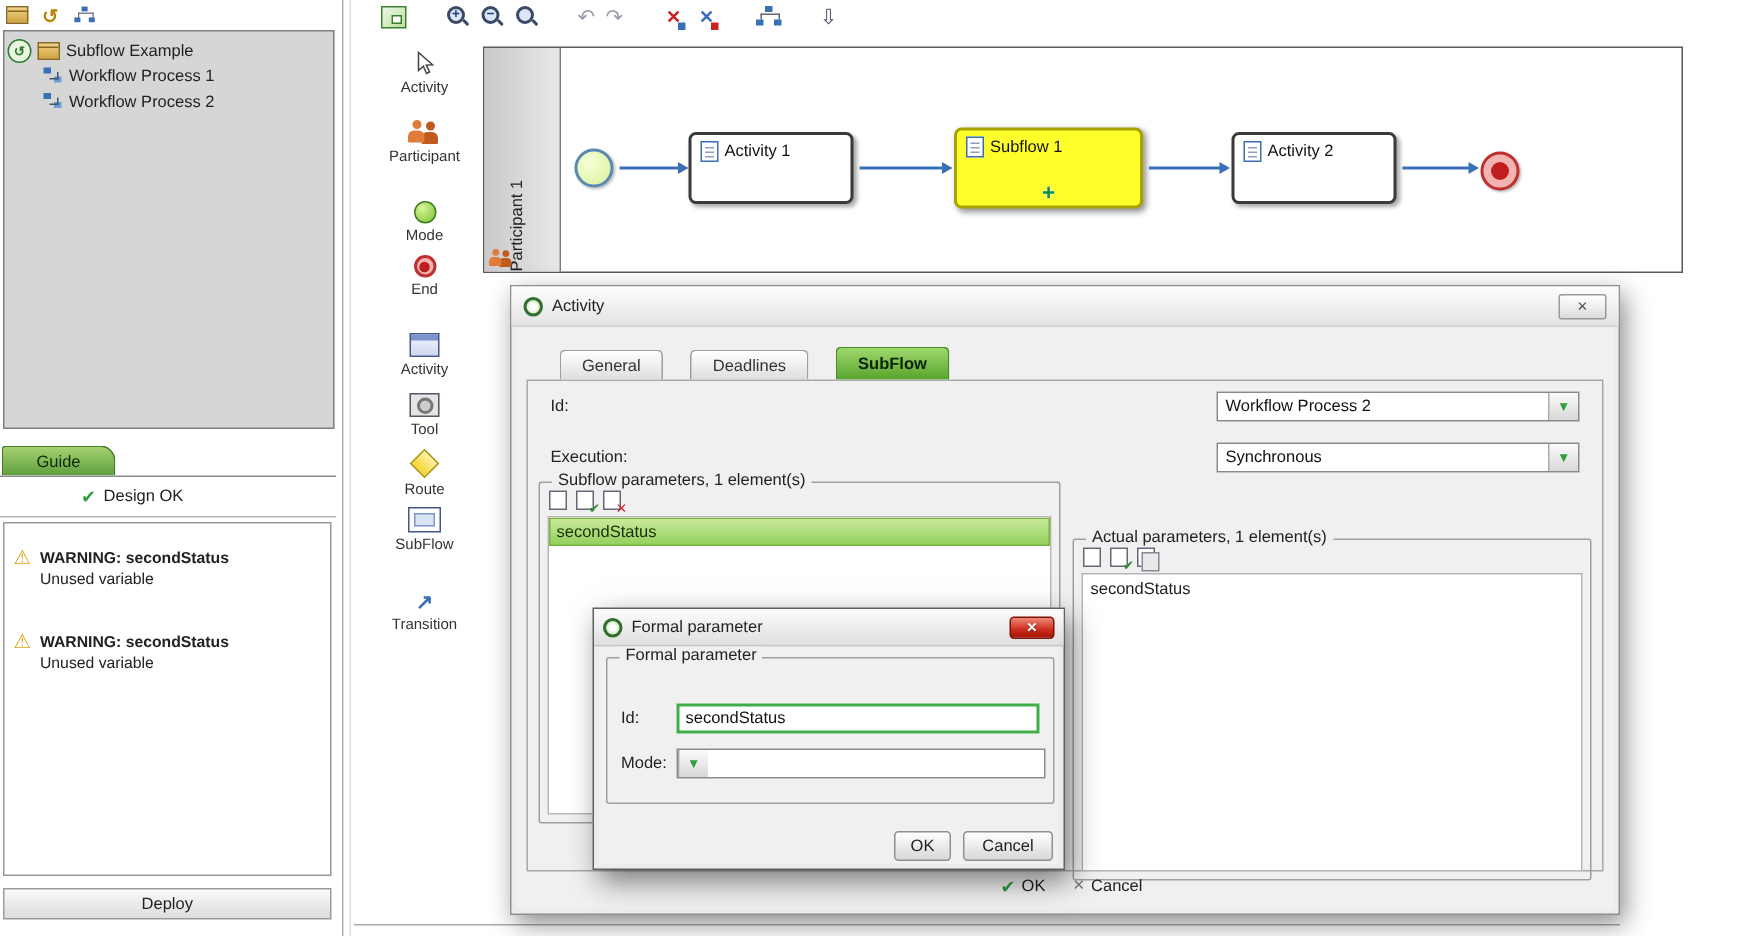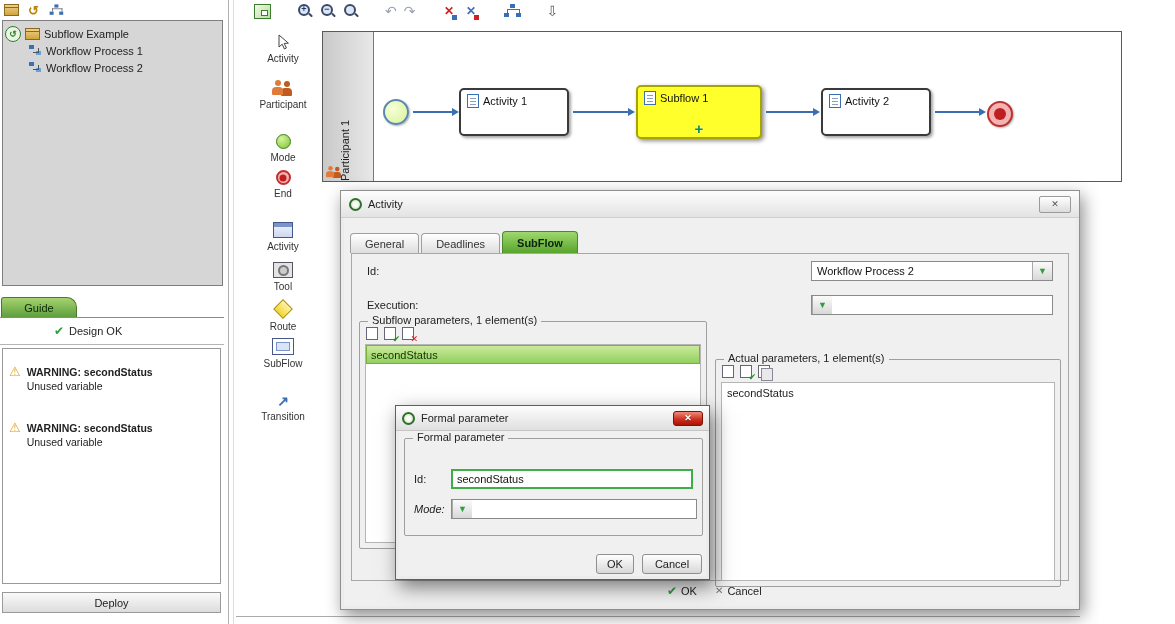--- a/index.html
+++ b/index.html
@@ -79,21 +79,21 @@
   .node{position:absolute;background:#fff;border:2px solid #3a3a3a;border-radius:5px;box-shadow:2px 2px 3px rgba(0,0,0,.35);box-sizing:border-box;}
   .node-title{display:flex;gap:4px;align-items:center;padding:4px 6px;color:#111;}
   .node.subflow{background:#ffff2b;border-color:#a7a400;box-shadow:2px 2px 4px rgba(0,0,0,.45);}
   .plus-badge{position:absolute;left:50%;bottom:0px;transform:translateX(-50%);color:#0a8f4e;font-weight:bold;font-size:15px;text-shadow:0 0 2px #fff;}
 
   
   .dlg{left:340px;top:190px;width:740px;height:420px;background:#f0f0f0;border:1px solid #8f8f8f;box-shadow:3px 6px 16px rgba(0,0,0,.45),inset 0 0 0 3px #ececec;z-index:10;box-sizing:border-box;}
   .titlebar{height:26px;background:linear-gradient(#fdfdfd,#e3e3e3);border-bottom:1px solid #cfcfcf;display:flex;align-items:center;padding:0 8px;gap:6px;}
   .app-icon{width:13px;height:13px;border-radius:50%;border:2px solid #2f6f2f;background:radial-gradient(#ffffff 30%,#b9d89a);box-sizing:border-box;}
   .sys-btn{margin-left:auto;width:30px;height:15px;border:1px solid #9a9a9a;border-radius:2px;background:linear-gradient(#ffffff,#dcdcdc);display:flex;align-items:center;justify-content:center;font-size:9px;color:#555;}
-  .tabs{left:9px;top:42px;display:flex;gap:2px;z-index:3;}
+  .tabs{left:32px;top:42px;display:flex;gap:18px;z-index:3;}
   .tab{height:20px;padding:0 14px;display:flex;align-items:center;background:linear-gradient(#ffffff,#dedede);border:1px solid #9f9f9f;border-bottom:none;border-radius:4px 4px 0 0;color:#333;box-sizing:border-box;}
   .tab.active{background:linear-gradient(#9fd86e,#58a42c);color:#0a230a;height:22px;margin-top:-2px;border-color:#4a8a28;font-weight:bold;}
   .tab-panel{left:10px;top:62px;width:718px;height:328px;border:1px solid #a8a8a8;background:#f0f0f0;box-sizing:border-box;}
   .dlbl{position:absolute;color:#222;}
   .combo{position:absolute;height:20px;background:#fff;border:1px solid #8a8a8a;display:flex;box-sizing:border-box;}
   .combo-text{flex:1;padding:3px 5px;color:#111;white-space:nowrap;overflow:hidden;}
   .combo-btn{width:19px;border-left:1px solid #aaa;background:linear-gradient(#fbfbfb,#d8d8d8);display:flex;align-items:center;justify-content:center;color:#2f9e3e;font-size:9px;}
   .group{position:absolute;border:1px solid #9f9f9f;border-radius:2px;}
   .group-legend{position:absolute;top:-8px;left:8px;background:#f0f0f0;padding:0 4px;color:#222;}
   .group-toolbar{position:absolute;left:6px;top:5px;display:flex;gap:6px;}
@@ -316,20 +316,21 @@
     <div class="abs tab-panel"></div>
 
     <div class="dlbl" style="left:26px;top:74px;">Id:</div>
     <div class="combo" style="left:470px;top:70px;width:242px;">
       <span class="combo-text">Workflow Process 2</span>
       <span class="combo-btn">▼</span>
     </div>
 
     <div class="dlbl" style="left:26px;top:108px;">Execution:</div>
     <div class="combo" style="left:470px;top:104px;width:242px;">
+      <span class="combo-text">Synchronous</span>
       <span class="combo-btn">▼</span>
     </div>
 
     <div class="group" style="left:18px;top:130px;width:346px;height:226px;">
       <span class="group-legend">Subflow parameters, 1 element(s)</span>
       <div class="group-toolbar">
         <span class="gi">
             <span class="gi-page"></span>
           </span>
         <span class="gi">
@@ -387,21 +388,21 @@
       <span class="fclose">✕</span>
     </div>
 
     <div class="group" style="left:8px;top:32px;width:297px;height:96px;">
       <span class="group-legend">Formal parameter</span>
     </div>
 
     <div class="dlbl" style="left:18px;top:67px;">Id:</div>
     <input class="ffield" value="secondStatus" style="">
 
-    <div class="dlbl" style="left:18px;top:97px;font-style:italic;">Mode:</div>
+    <div class="dlbl" style="left:18px;top:97px;">Mode:</div>
     <div class="combo" style="left:55px;top:93px;width:246px;">
       <span class="combo-btn">▼</span>
     </div>
 
     <div class="fbtn" style="left:200px;top:148px;width:38px;">
       <span>OK</span>
     </div>
     <div class="fbtn" style="left:246px;top:148px;width:60px;">
       <span>Cancel</span>
     </div>

